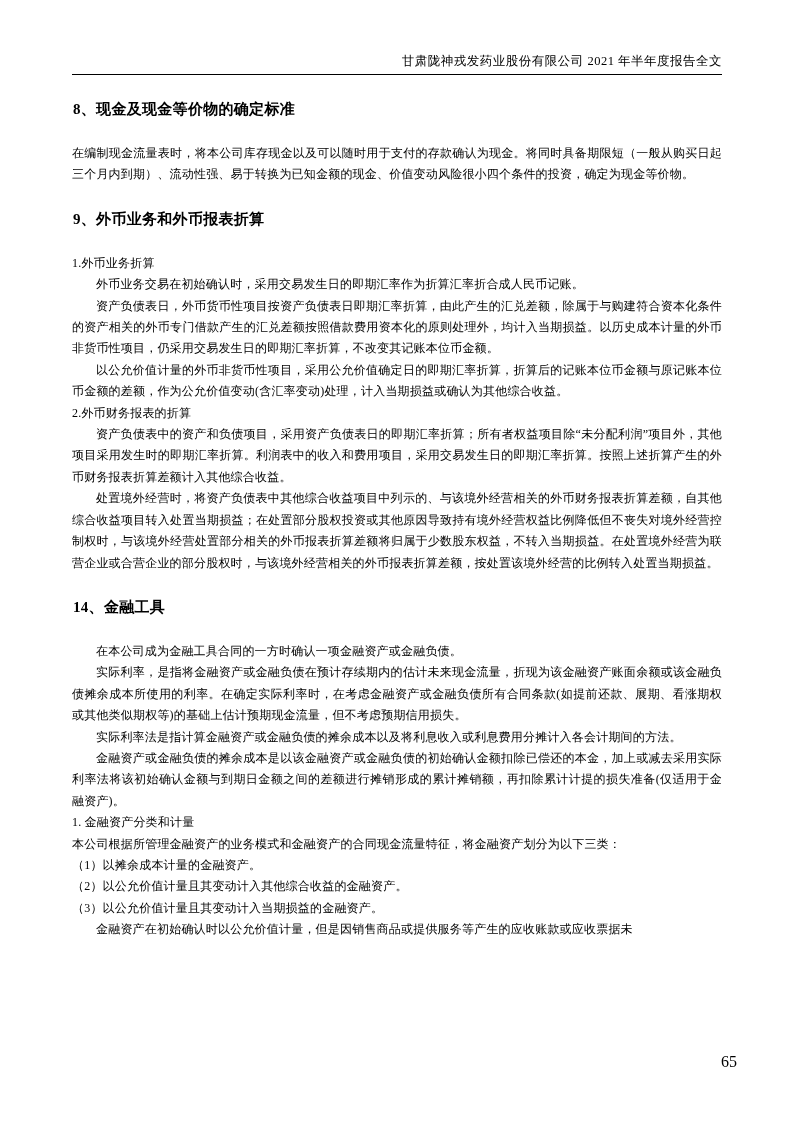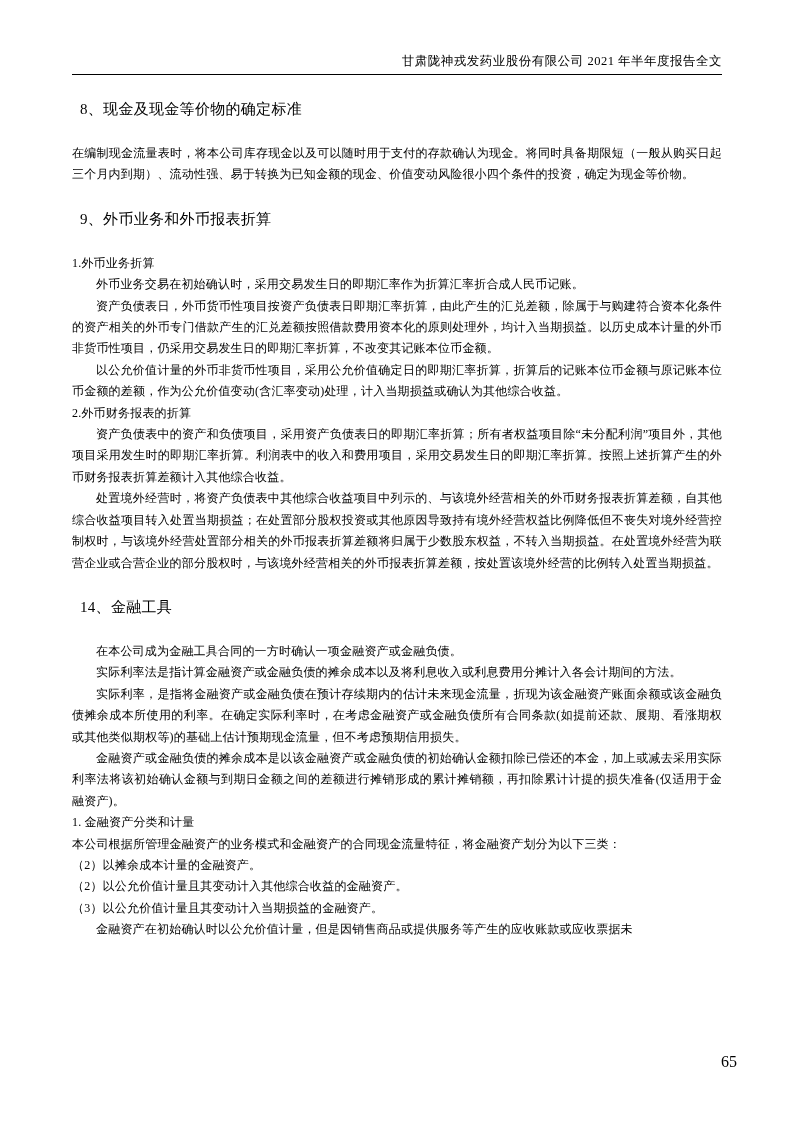--- a/index.html
+++ b/index.html
@@ -36,23 +36,23 @@
     border-top: 1.6px solid #000000;
   }
   .content {
     position: absolute;
     top: 76px;
     left: 72px;
     right: 71px;
   }
   .sec-heading {
     font-size: 15px;
-    font-weight: normal;
+    font-weight: bold;
     letter-spacing: 0.3px;
-    margin: 24px 0 24px 8px;
+    margin: 24px 0 24px 1px;
   }
   .content p {
     font-size: 12px;
     line-height: 21.4px;
     text-align: justify;
     letter-spacing: 0.2px;
   }
   .content p.ind { text-indent: 2em; }
   .footer {
     position: absolute;
@@ -82,26 +82,26 @@
     <p>1.外币业务折算</p>
     <p class="ind">外币业务交易在初始确认时，采用交易发生日的即期汇率作为折算汇率折合成人民币记账。</p>
     <p class="ind">资产负债表日，外币货币性项目按资产负债表日即期汇率折算，由此产生的汇兑差额，除属于与购建符合资本化条件的资产相关的外币专门借款产生的汇兑差额按照借款费用资本化的原则处理外，均计入当期损益。以历史成本计量的外币非货币性项目，仍采用交易发生日的即期汇率折算，不改变其记账本位币金额。</p>
     <p class="ind">以公允价值计量的外币非货币性项目，采用公允价值确定日的即期汇率折算，折算后的记账本位币金额与原记账本位币金额的差额，作为公允价值变动(含汇率变动)处理，计入当期损益或确认为其他综合收益。</p>
     <p>2.外币财务报表的折算</p>
     <p class="ind">资产负债表中的资产和负债项目，采用资产负债表日的即期汇率折算；所有者权益项目除“未分配利润”项目外，其他项目采用发生时的即期汇率折算。利润表中的收入和费用项目，采用交易发生日的即期汇率折算。按照上述折算产生的外币财务报表折算差额计入其他综合收益。</p>
     <p class="ind">处置境外经营时，将资产负债表中其他综合收益项目中列示的、与该境外经营相关的外币财务报表折算差额，自其他综合收益项目转入处置当期损益；在处置部分股权投资或其他原因导致持有境外经营权益比例降低但不丧失对境外经营控制权时，与该境外经营处置部分相关的外币报表折算差额将归属于少数股东权益，不转入当期损益。在处置境外经营为联营企业或合营企业的部分股权时，与该境外经营相关的外币报表折算差额，按处置该境外经营的比例转入处置当期损益。</p>
 
     <h2 class="sec-heading">14、金融工具</h2>
     <p class="ind">在本公司成为金融工具合同的一方时确认一项金融资产或金融负债。</p>
+    <p class="ind">实际利率，是指将金融资产或金融负债在预计存续期内的估计未来现金流量，折现为该金融资产账面余额或该金融负债摊余成本所使用的利率。在确定实际利率时，在考虑金融资产或金融负债所有合同条款(如提前还款、展期、看涨期权或其他类似期权等)的基础上估计预期现金流量，但不考虑预期信用损失。</p>
     <p class="ind">实际利率法是指计算金融资产或金融负债的摊余成本以及将利息收入或利息费用分摊计入各会计期间的方法。</p>
-    <p class="ind">实际利率，是指将金融资产或金融负债在预计存续期内的估计未来现金流量，折现为该金融资产账面余额或该金融负债摊余成本所使用的利率。在确定实际利率时，在考虑金融资产或金融负债所有合同条款(如提前还款、展期、看涨期权或其他类似期权等)的基础上估计预期现金流量，但不考虑预期信用损失。</p>
     <p class="ind">金融资产或金融负债的摊余成本是以该金融资产或金融负债的初始确认金额扣除已偿还的本金，加上或减去采用实际利率法将该初始确认金额与到期日金额之间的差额进行摊销形成的累计摊销额，再扣除累计计提的损失准备(仅适用于金融资产)。</p>
     <p>1. 金融资产分类和计量</p>
     <p>本公司根据所管理金融资产的业务模式和金融资产的合同现金流量特征，将金融资产划分为以下三类：</p>
-    <p>（2）以摊余成本计量的金融资产。</p>
+    <p>（1）以摊余成本计量的金融资产。</p>
     <p>（2）以公允价值计量且其变动计入其他综合收益的金融资产。</p>
     <p>（3）以公允价值计量且其变动计入当期损益的金融资产。</p>
     <p class="ind">金融资产在初始确认时以公允价值计量，但是因销售商品或提供服务等产生的应收账款或应收票据未</p>
 
   </main>
 
   <div class="footer">
     <span>65</span>
   </div>
 

